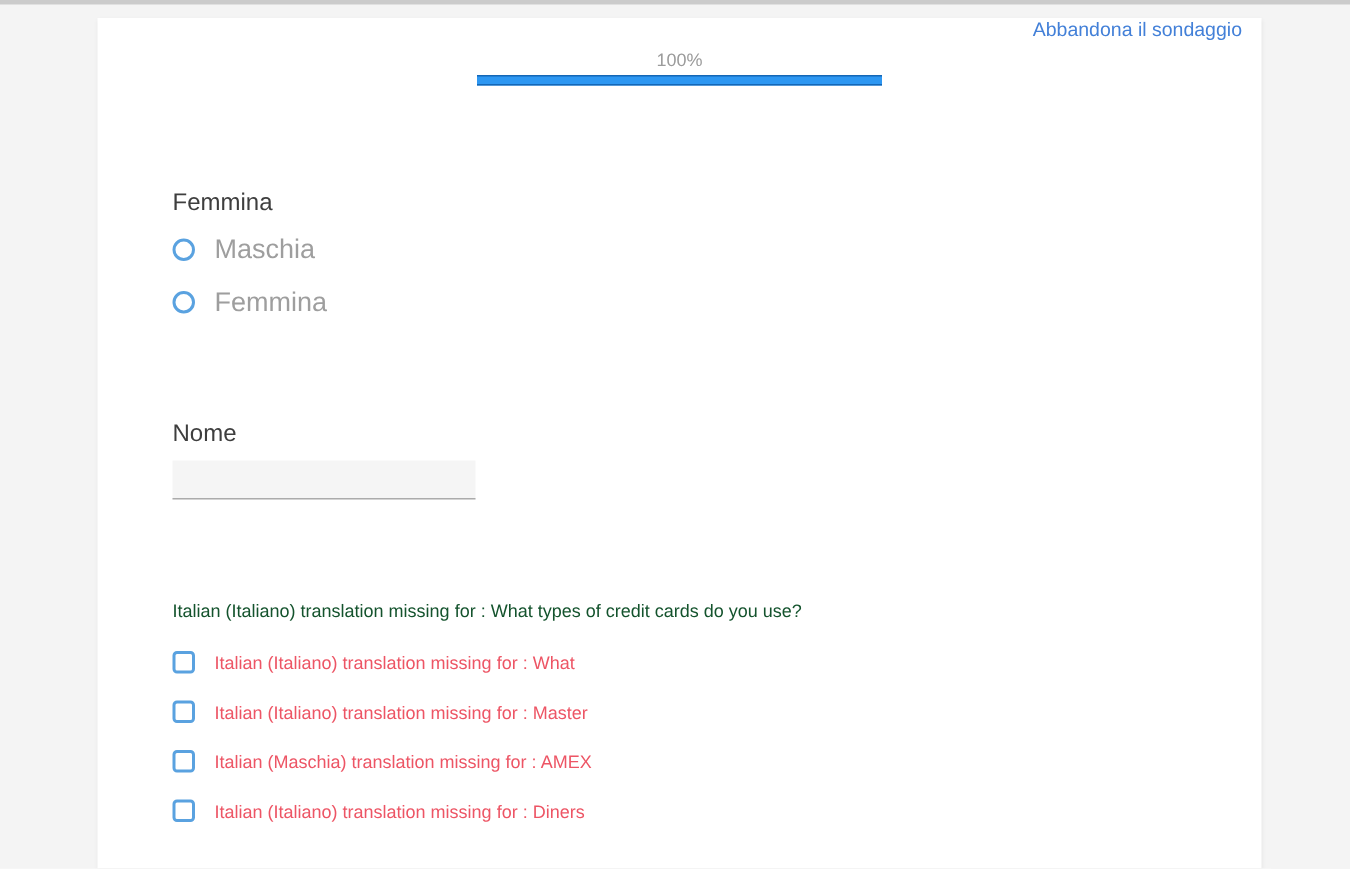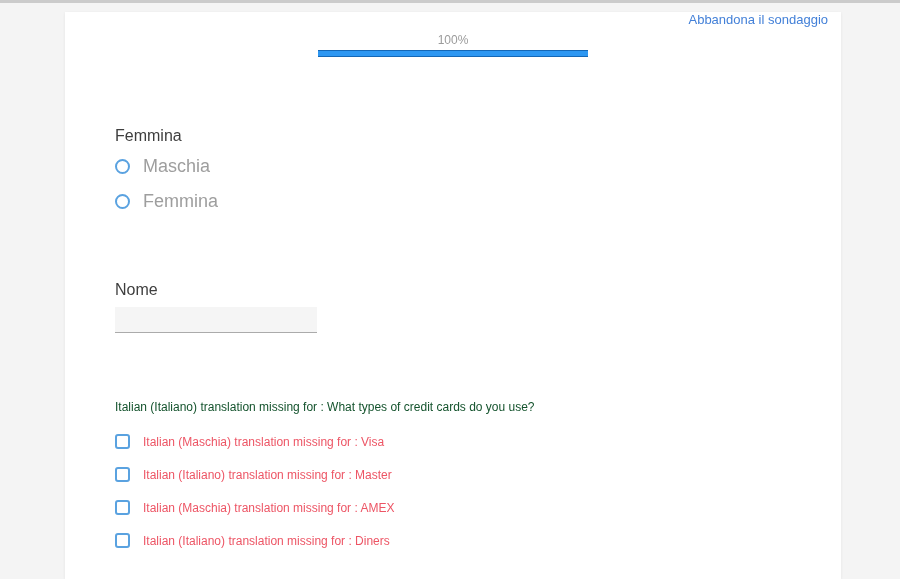--- a/index.html
+++ b/index.html
@@ -145,21 +145,21 @@
     <div class="q-name">
       <div class="question-title">Nome</div>
       <input class="name-input" type="text" value="" placeholder="" style="">
     </div>
 
     <div class="q-cards">
       <div class="question-title-missing">Italian (Italiano) translation missing for : What types of credit cards do you use?</div>
 
       <div class="choice-row checkbox-row-1">
         <span class="checkbox-square"></span>
-        <span class="checkbox-label">Italian (Maschia) translation missing for : Visa</span>
+        <span class="checkbox-label">Italian (Italiano) translation missing for : What</span>
       </div>
       <div class="choice-row checkbox-row-n">
         <span class="checkbox-square"></span>
         <span class="checkbox-label">Italian (Italiano) translation missing for : Master</span>
       </div>
       <div class="choice-row checkbox-row-n">
         <span class="checkbox-square"></span>
         <span class="checkbox-label">Italian (Maschia) translation missing for : AMEX</span>
       </div>
       <div class="choice-row checkbox-row-n">

